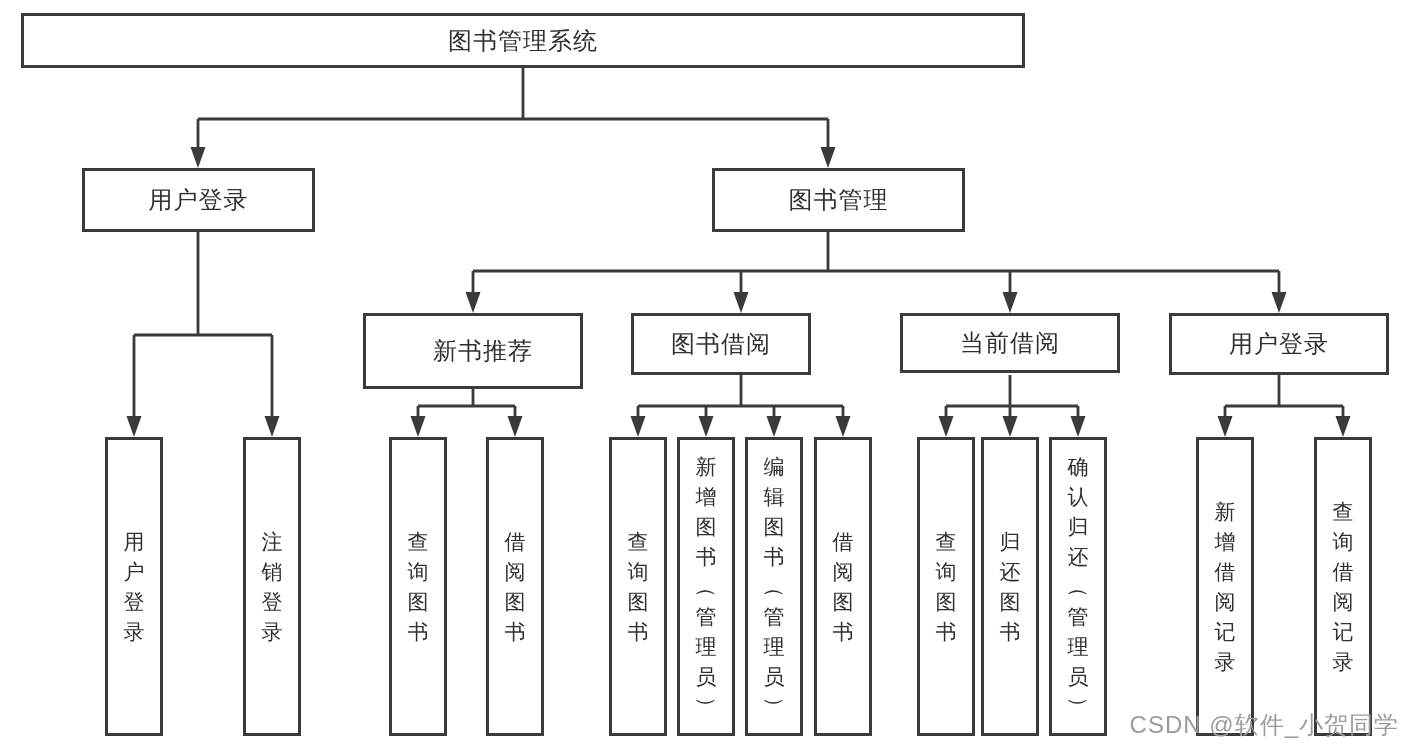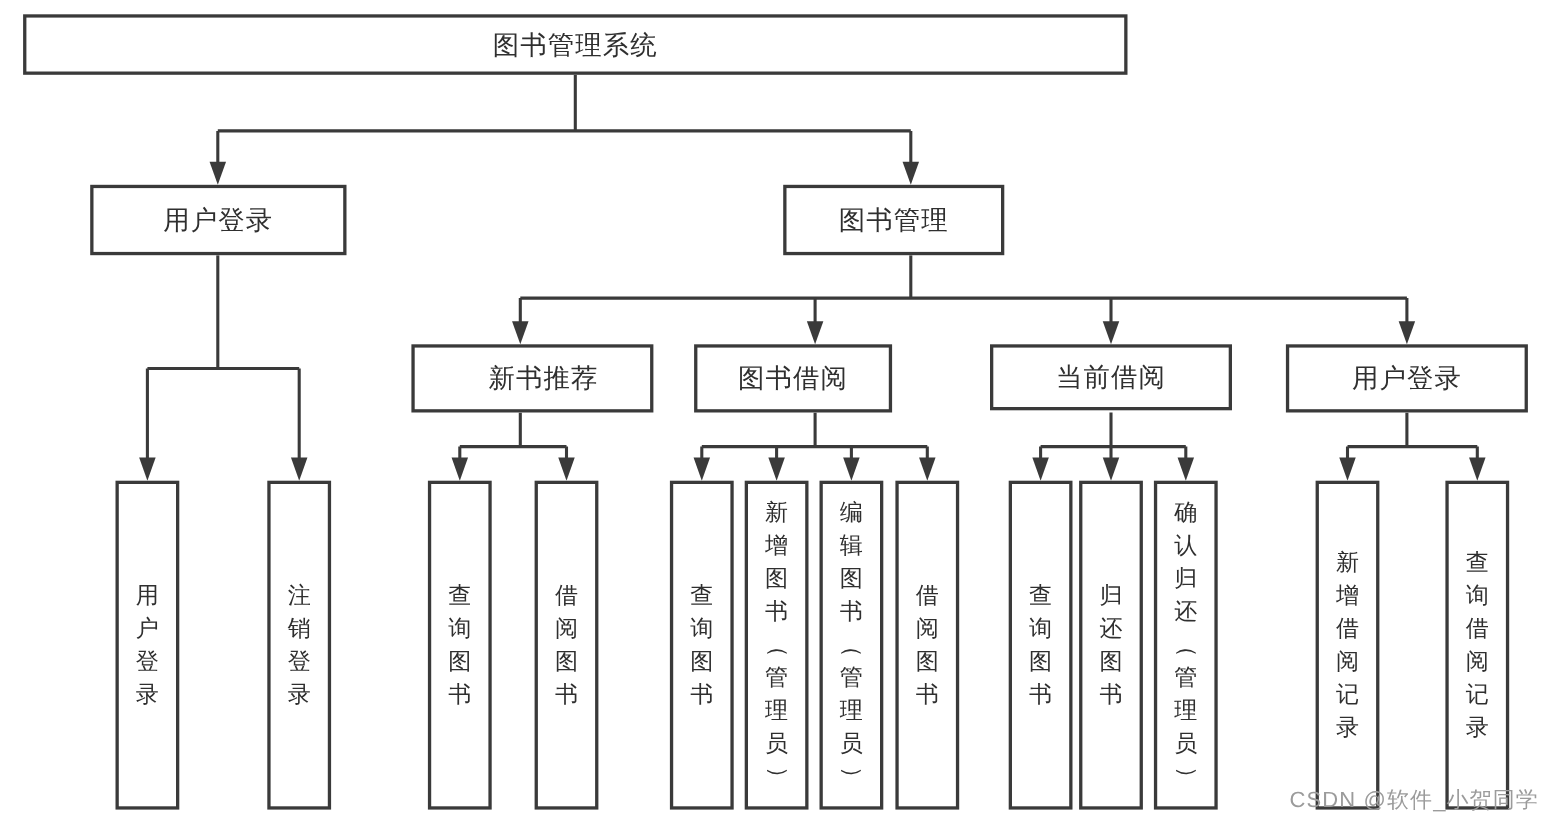--- a/index.html
+++ b/index.html
@@ -21,27 +21,27 @@
     box-sizing:border-box;display:flex;align-items:center;justify-content:center;
     color:var(--text);
   }
   .node.h span{font-size:24px;letter-spacing:1px;white-space:nowrap;}
   .leaf{top:437px;width:58px;height:299px;}
   .vtext{display:block;}
   .vchar{display:block;height:30px;line-height:30px;width:100%;text-align:center;font-size:21px;}
   .vrot{transform:rotate(90deg);}
   .watermark{
     position:absolute;right:6px;bottom:6px;color:var(--wm);
-    font-size:20px;letter-spacing:1px;white-space:nowrap;
+    font-size:24px;letter-spacing:1px;white-space:nowrap;
   }
   
   [data-name="node-root"]{left:21px;top:13px;width:1004px;height:55px;}
   [data-name="node-user-login"]{left:82px;top:168px;width:233px;height:64px;}
-  [data-name="node-book-management"]{left:712px;top:168px;width:201px;height:64px;}
-  [data-name="node-new-book-recommend"]{left:374px;top:313px;width:220px;height:62px;padding-left:20px;}
+  [data-name="node-book-management"]{left:712px;top:168px;width:253px;height:64px;}
+  [data-name="node-new-book-recommend"]{left:363px;top:313px;width:220px;height:76px;padding-left:20px;}
   [data-name="node-book-borrow"]{left:631px;top:313px;width:180px;height:62px;}
   [data-name="node-current-borrow"]{left:900px;top:313px;width:220px;height:60px;}
   [data-name="node-borrow-records"]{left:1169px;top:313px;width:220px;height:62px;}
   [data-name="node-leaf-user-login"]{left:105px;}
   [data-name="node-leaf-logout"]{left:243px;}
   [data-name="node-leaf-nbr-query-book"]{left:389px;}
   [data-name="node-leaf-nbr-borrow-book"]{left:486px;}
   [data-name="node-leaf-bb-query-book"]{left:609px;}
   [data-name="node-leaf-bb-add-book"]{left:677px;}
   [data-name="node-leaf-bb-edit-book"]{left:745px;}

